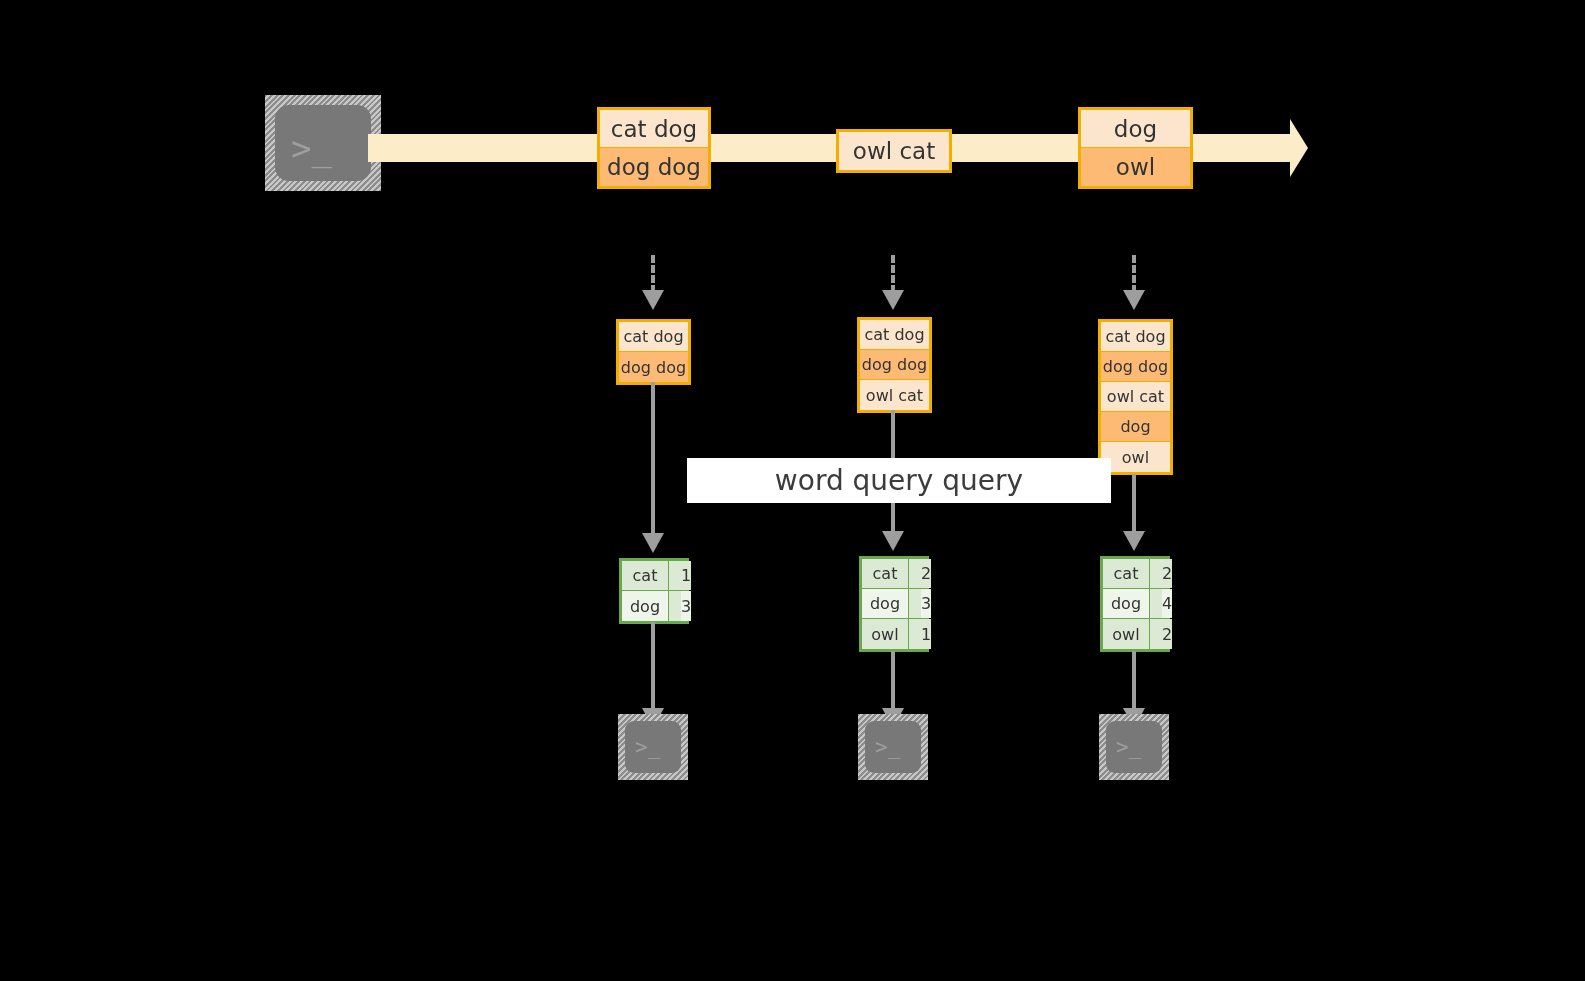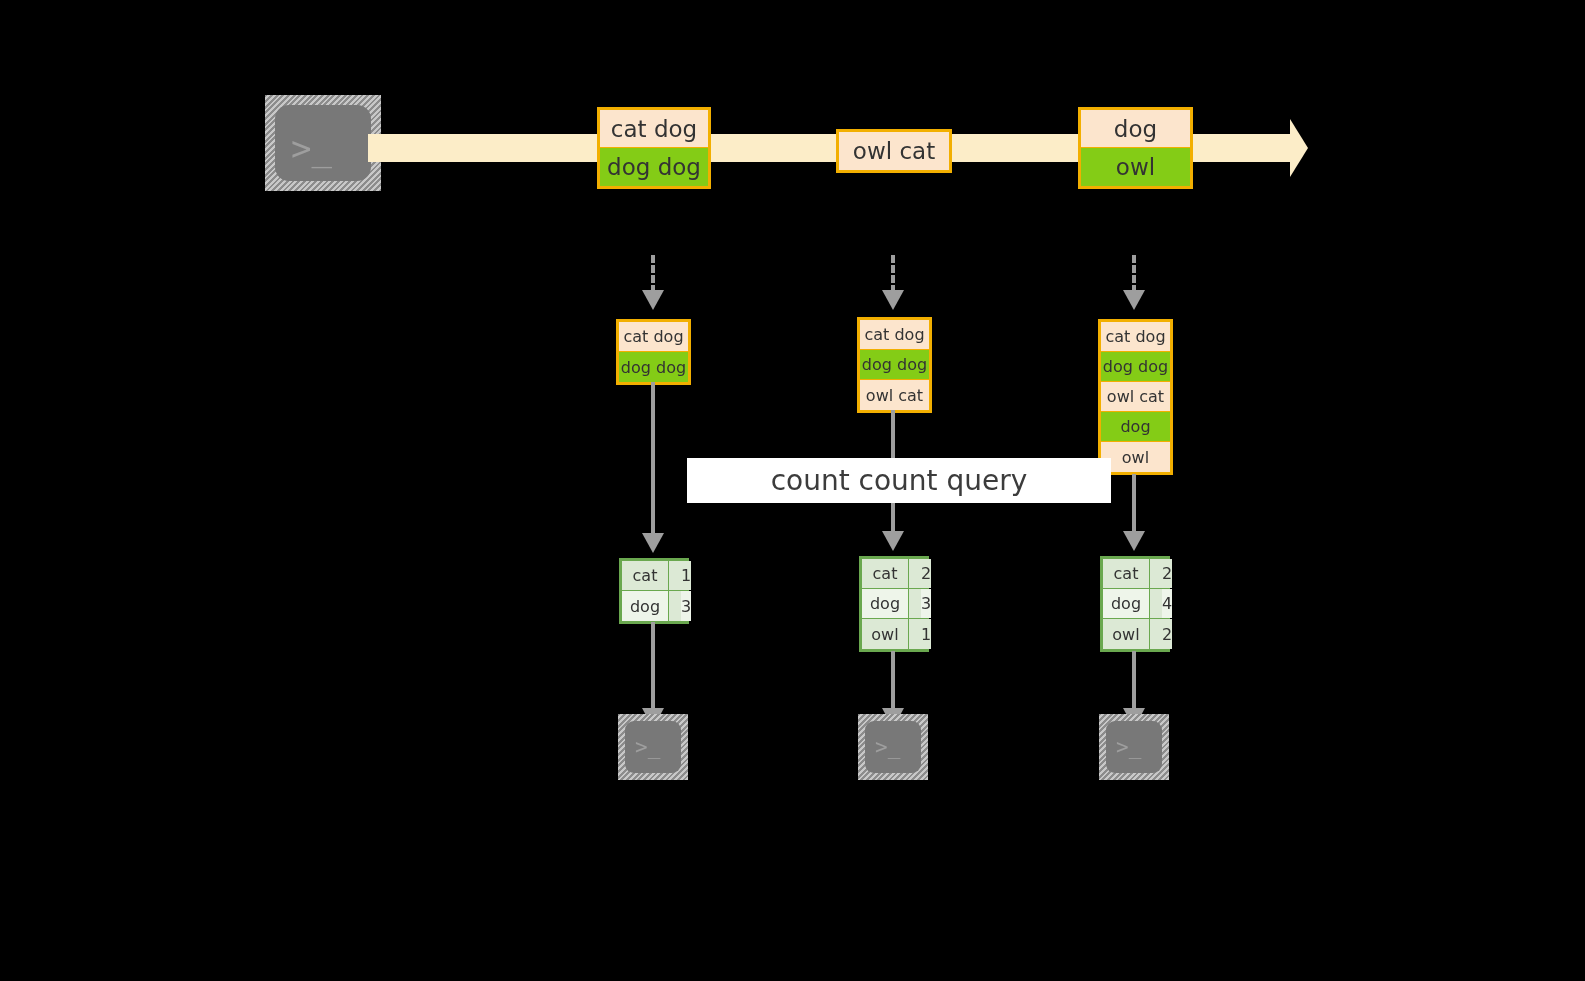--- a/index.html
+++ b/index.html
@@ -64,21 +64,21 @@
     background:#fce5cd;
   }
   .obox .row {
     border-bottom:1.5px solid #f2af00;
     display:flex; align-items:center; justify-content:center;
     color:#333333;
     white-space:nowrap;
   }
   .obox .row:last-child { border-bottom:none; }
   .obox .row.dark  { background:#fce5cd; }
-  .obox .row.light { background:#84cc16; }
+  .obox .row.light { background:#fdba74; }
 
   
   .obox.top { }
   .obox.top .row { height:38px; font-size:23px; }
 
   
   .obox.col { }
   .obox.col .row { height:30px; font-size:16px; }
 
   
@@ -260,16 +260,16 @@
   <div class="vline" style="left:1132px; top:651px; height:63px;"></div>
   <div class="vhead" style="left:1123px; top:708px;"></div>
 
   <div class="term small" style="left:1099px; top:714px;">
     <div class="inner">
       <span class="prompt">&gt;_</span>
     </div>
   </div>
 
   <div class="qlabel">
-    <span>count count query</span>
+    <span>word query query</span>
   </div>
 
 </div>
 
 </body></html>

